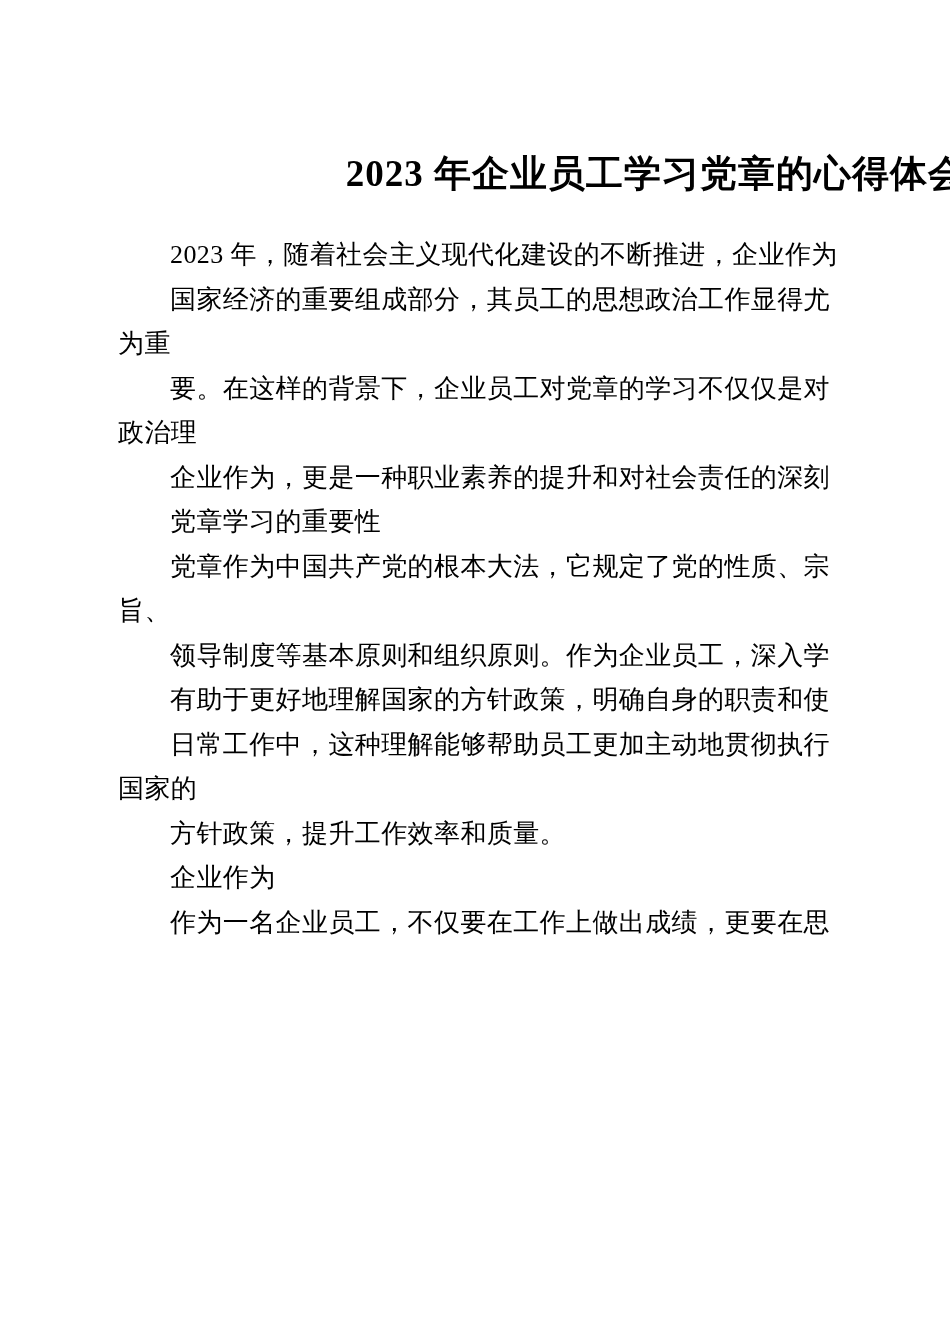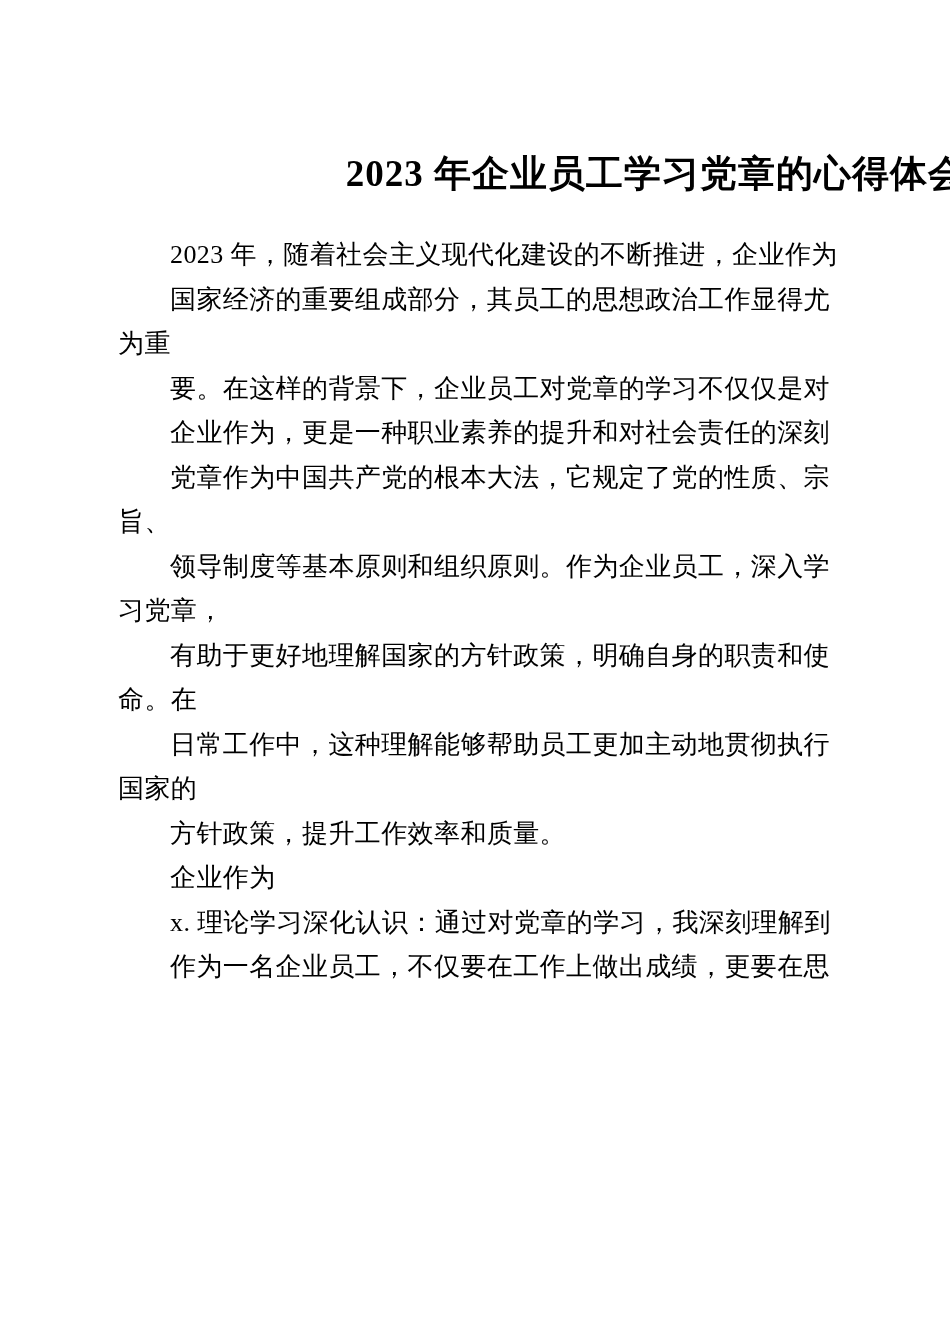--- a/index.html
+++ b/index.html
@@ -47,27 +47,26 @@
 </head>
 <body>
 
 <div class="page">
   <h1 class="doc-title">2023 年企业员工学习党章的心得体会</h1>
   <div class="doc-body">
       <div class="line indent">2023 年，随着社会主义现代化建设的不断推进，企业作为</div>
       <div class="line indent">国家经济的重要组成部分，其员工的思想政治工作显得尤</div>
       <div class="line">为重</div>
       <div class="line indent">要。在这样的背景下，企业员工对党章的学习不仅仅是对</div>
+      <div class="line">政治理</div>
       <div class="line indent">企业作为，更是一种职业素养的提升和对社会责任的深刻</div>
+      <div class="line indent">党章学习的重要性</div>
       <div class="line indent">党章作为中国共产党的根本大法，它规定了党的性质、宗</div>
       <div class="line">旨、</div>
       <div class="line indent">领导制度等基本原则和组织原则。作为企业员工，深入学</div>
-      <div class="line">习党章，</div>
       <div class="line indent">有助于更好地理解国家的方针政策，明确自身的职责和使</div>
-      <div class="line">命。在</div>
       <div class="line indent">日常工作中，这种理解能够帮助员工更加主动地贯彻执行</div>
       <div class="line">国家的</div>
       <div class="line indent">方针政策，提升工作效率和质量。</div>
       <div class="line indent">企业作为</div>
-      <div class="line indent">x. 理论学习深化认识：通过对党章的学习，我深刻理解到</div>
       <div class="line indent">作为一名企业员工，不仅要在工作上做出成绩，更要在思</div>
     </div>
 </div>
 
 </body></html>

